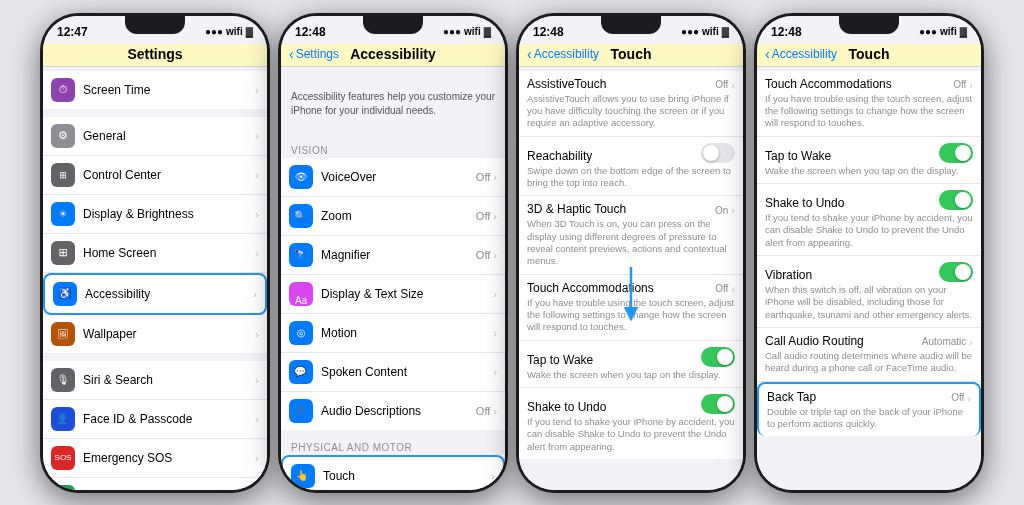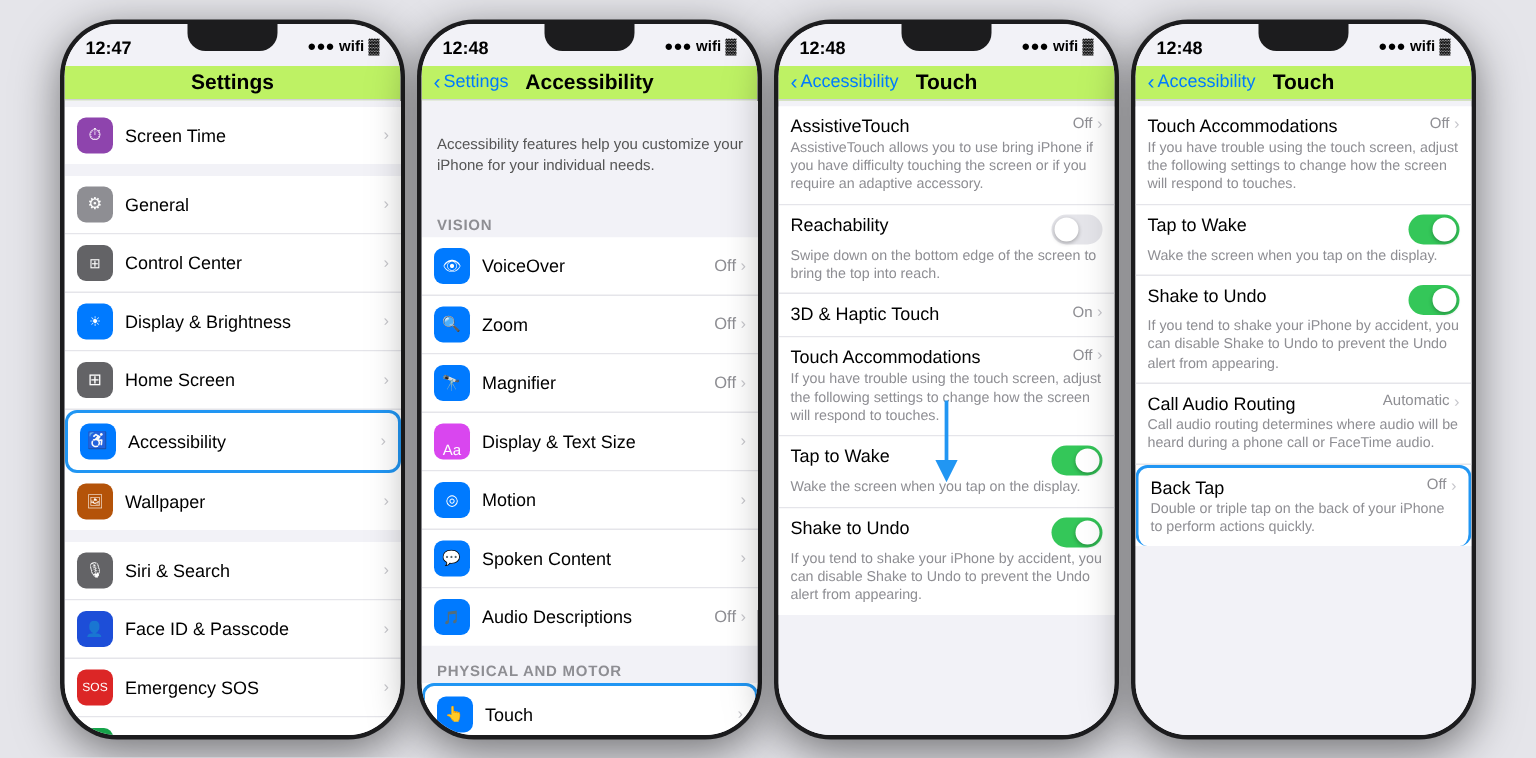--- a/index.html
+++ b/index.html
@@ -54,21 +54,21 @@
       position: absolute;
       top: 0; left: 50%; transform: translateX(-50%);
       width: 60px; height: 18px;
       background: #1c1c1e;
       border-radius: 0 0 12px 12px;
     }
     .status-time { font-size: 12px; font-weight: 700; }
     .status-icons { display: flex; gap: 3px; align-items: center; font-size: 10px; }
     
     .nav-bar {
-      background: #bef264;
+      background: #fef9c3;
       padding: 2px 10px 4px;
       display: flex;
       justify-content: center;
       align-items: center;
       position: relative;
       border-bottom: 1px solid #d1d1d6;
       flex-shrink: 0;
     }
     .nav-bar .back-btn {
       position: absolute; left: 8px;
@@ -138,32 +138,32 @@
       padding: 23px 10px;
       line-height: 1.4;
     }
     
     .section-label {
       font-size: 10px;
       color: #8e8e93;
       padding: 4px 10px 2px;
       text-transform: uppercase;
       letter-spacing: 0.5px;
-      font-weight: 700;
+      font-weight: 400;
     }
     
     .touch-item {
       padding: 6px 8px;
       border-bottom: 0.5px solid #e5e5ea;
       background: #fff;
     }
     .touch-item:last-child { border-bottom: none; }
     .touch-item-header {
       display: flex;
-      align-items: flex-start;
+      align-items: flex-end;
       justify-content: space-between;
       margin-bottom: 2px;
       gap: 20px;
     }
     .touch-item-title { font-size: 12px; font-weight: 400; color: #000; }
     .touch-item-desc { font-size: 9.5px; color: #8e8e93; line-height: 1.3; }
     
     .arrow-overlay {
       position: absolute;
       z-index: 10;
@@ -411,20 +411,21 @@
           </div>
 
           <div class="touch-item">
             <div class="touch-item-header">
               <span class="touch-item-title">3D &amp; Haptic Touch</span>
               <div style="display:flex;align-items:center;gap:3px;">
                 <span style="font-size:10px;color:#8e8e93;">On</span>
                 <span class="chevron">›</span>
               </div>
             </div>
+            <p class="touch-item-desc">When 3D Touch is on, you can press on the display using different degrees of pressure to reveal content previews, actions and contextual menus.</p>
           </div>
 
           <div class="touch-item">
             <div class="touch-item-header">
               <span class="touch-item-title">Touch Accommodations</span>
               <div style="display:flex;align-items:center;gap:3px;">
                 <span style="font-size:10px;color:#8e8e93;">Off</span>
                 <span class="chevron">›</span>
               </div>
             </div>
@@ -506,20 +507,29 @@
           <div class="touch-item">
             <div class="touch-item-header">
               <span class="touch-item-title">Shake to Undo</span>
               <div class="toggle on">
                   <div class="toggle-knob"></div>
                 </div>
             </div>
             <p class="touch-item-desc">If you tend to shake your iPhone by accident, you can disable Shake to Undo to prevent the Undo alert from appearing.</p>
           </div>
 
+          <div class="touch-item">
+            <div class="touch-item-header">
+              <span class="touch-item-title">Vibration</span>
+              <div class="toggle on">
+                  <div class="toggle-knob"></div>
+                </div>
+            </div>
+            <p class="touch-item-desc">When this switch is off, all vibration on your iPhone will be disabled, including those for earthquake, tsunami and other emergency alerts.</p>
+          </div>
 
           <div class="touch-item">
             <div class="touch-item-header">
               <span class="touch-item-title">Call Audio Routing</span>
               <div style="display:flex;align-items:center;gap:3px;">
                 <span style="font-size:10px;color:#8e8e93;">Automatic</span>
                 <span class="chevron">›</span>
               </div>
             </div>
             <p class="touch-item-desc">Call audio routing determines where audio will be heard during a phone call or FaceTime audio.</p>

